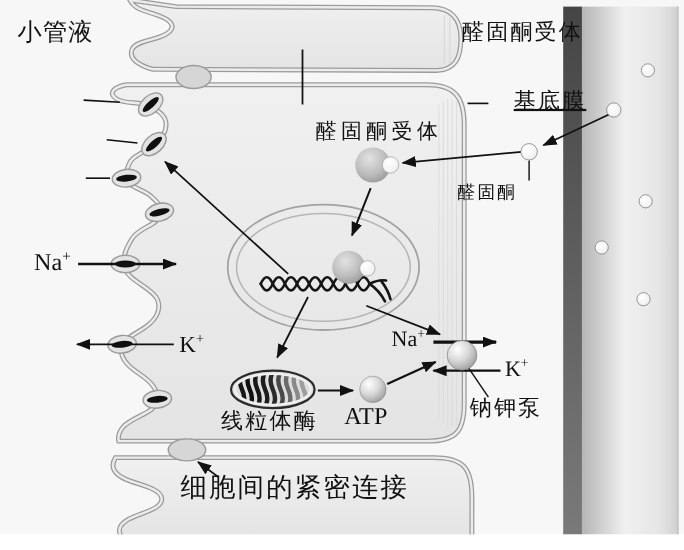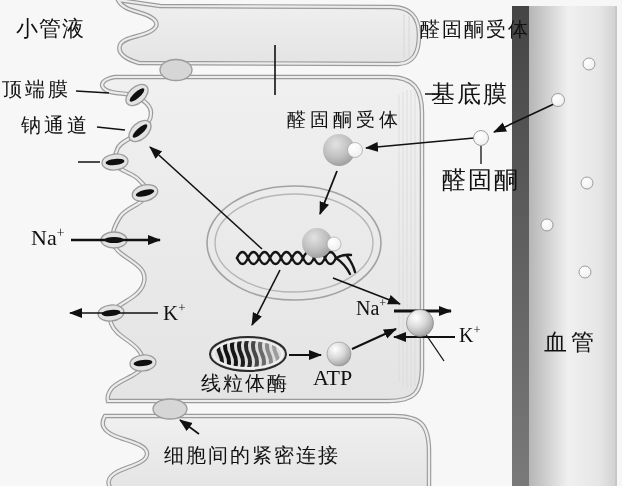--- a/index.html
+++ b/index.html
@@ -13,29 +13,29 @@
   
   .l-tubular{left:16px;top:17px;font-size:22px;letter-spacing:1px;}
   .l-principal{left:203px;top:19px;font-size:19px;letter-spacing:4px;}
   .l-interfluid{left:420px;top:19px;font-size:20px;letter-spacing:2px;}
   .l-apical{left:2px;top:79px;font-size:20px;letter-spacing:3px;}
   .l-nachan{left:21px;top:115px;font-size:20px;letter-spacing:3px;}
   .l-kchan{left:2px;top:150px;font-size:20px;letter-spacing:3px;}
   .l-naleft{left:31px;top:226px;font-size:22px;}
   .l-kleft{left:163px;top:301px;font-size:21px;}
   .l-receptor{left:287px;top:110px;font-size:19px;letter-spacing:4px;}
-  .l-basal{left:431px;top:82px;font-size:24px;letter-spacing:2px;}
-  .l-aldo{left:442px;top:168px;font-size:24px;letter-spacing:2px;}
+  .l-basal{left:467px;top:82px;font-size:20px;letter-spacing:2px;text-decoration:underline;}
+  .l-aldo{left:416px;top:168px;font-size:16px;letter-spacing:2px;}
   .l-mito{left:201px;top:373px;font-size:20px;letter-spacing:2px;}
   .l-atp{left:313px;top:366px;font-size:22px;font-family:Liberation Serif, serif;}
   .l-naright{left:356px;top:297px;font-size:20px;}
   .l-kright{left:459px;top:324px;font-size:20px;}
   .l-pump{left:427px;top:361px;font-size:20px;letter-spacing:2px;}
   .l-vessel{left:544px;top:331px;font-size:23px;letter-spacing:4px;}
-  .l-junction{left:164px;top:445px;font-size:20px;letter-spacing:2px;text-align:right;}
+  .l-junction{left:164px;top:432px;font-size:24px;letter-spacing:2px;text-align:right;}
   
   .mo{stroke:var(--membrane,#9b9b9b);fill:none;}
   .mi{stroke:var(--cell-fill,#ececec);fill:none;}
   .arrow{stroke:var(--arrow,#111);fill:none;}
 </style>
 </head>
 <body>
 
 <div class="stage">
 
@@ -194,26 +194,24 @@
     <circle cx="587" cy="183" r="6"></circle>
     <circle cx="547" cy="225" r="6"></circle>
     <circle cx="585" cy="272" r="6"></circle>
   </g>
   <circle cx="339" cy="354" r="12" fill="url(#gSphere)" stroke="#808080" stroke-width="0.5"></circle>
   <circle cx="420" cy="323" r="13.5" fill="url(#gSphere)" stroke="#777777" stroke-width="0.6"></circle>
 </svg>
 
   <div class="lbl l-tubular">小管液</div>
   <div class="lbl l-interfluid">醛固酮受体</div>
-  <div class="lbl l-apical">顶端膜</div>
-  <div class="lbl l-nachan">钠通道</div>
   <div class="lbl l-naleft"><span>Na</span><sup>+</sup></div>
   <div class="lbl l-kleft"><span>K</span><sup>+</sup></div>
   <div class="lbl l-receptor">醛固酮受体</div>
   <div class="lbl l-basal">基底膜</div>
   <div class="lbl l-aldo">醛固酮</div>
   <div class="lbl l-mito">线粒体酶</div>
   <div class="lbl l-atp">ATP</div>
   <div class="lbl l-naright"><span>Na</span><sup>+</sup></div>
   <div class="lbl l-kright"><span>K</span><sup>+</sup></div>
-  <div class="lbl l-vessel">血管</div>
+  <div class="lbl l-pump">钠钾泵</div>
   <div class="lbl l-junction">细胞间的紧密连接</div>
 </div>
 
 </body></html>

